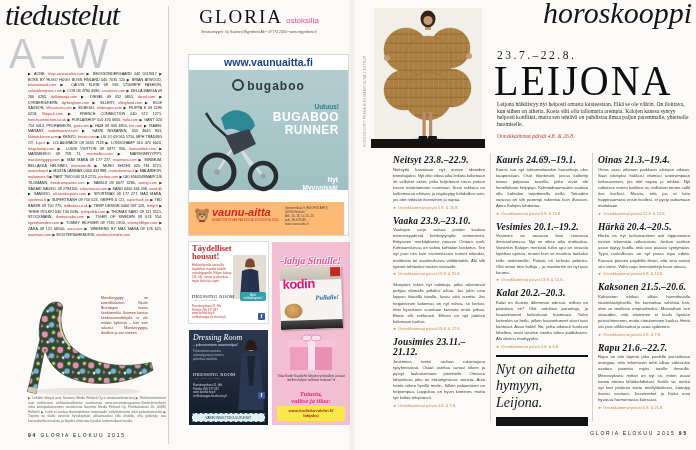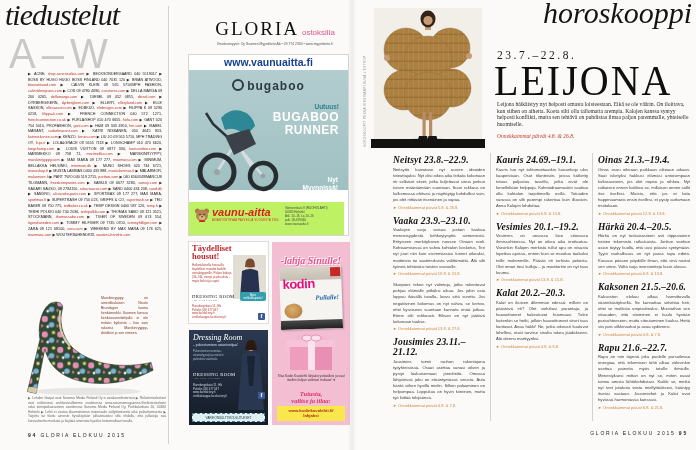--- a/index.html
+++ b/index.html
@@ -15,35 +15,35 @@
   .t-range{position:absolute;left:9px;top:30px;font-size:40px;color:#c8c8c8;letter-spacing:6px;transform:scaleY(1.05);transform-origin:left top;}
   .directory{position:absolute;left:28px;top:72px;width:134px;font-size:3.7px;line-height:1.55;text-align:justify;color:#1c1c1c;}
   .dir-r{color:#b5342a;}
   .shoe-svg{position:absolute;left:10px;top:298px;width:145px;height:100px;}
   .shoe-caption{position:absolute;left:101px;top:296px;width:47px;font-size:3.5px;line-height:1.45;color:#7c3526;text-align:justify;}
   .legal{position:absolute;left:28px;top:396px;width:138px;font-size:3.3px;line-height:1.4;color:#666;text-align:justify;}
   .footer-left{position:absolute;left:28px;top:432px;font-size:5px;letter-spacing:1.8px;color:#222;}
   .pageno{font-weight:700;}
 
   
-  .gl-header{position:absolute;left:170px;top:18px;width:178px;text-align:center;padding-left:16px;}
+  .gl-header{position:absolute;left:170px;top:6px;width:178px;text-align:center;}
   .gl-brand{font-family:"Liberation Serif",serif;font-size:19px;letter-spacing:2px;color:#101010;}
   .gl-suffix{color:#e0558b;font-size:8px;margin-left:3px;}
   .gl-contact{font-size:3.4px;color:#555;margin-top:2px;}
 
   .ad-vaunu{position:absolute;left:189px;top:55px;width:159px;height:180px;background:#fff;box-shadow:0 0 0 1px #d8d6d2;}
   .va-url{height:15px;line-height:15px;text-align:center;color:#17418e;font-weight:700;font-size:10.5px;}
   .va-body{position:absolute;left:0;right:0;top:15px;height:120px;background:linear-gradient(#b3cdcf,#9fc0c2);}
   .va-logo{position:absolute;top:9px;width:100%;text-align:center;color:#2f3a42;font-size:12px;letter-spacing:1px;font-weight:600;}
   .va-logo .ring{display:inline-block;width:8px;height:8px;border:2px solid #2f3a42;border-radius:50%;vertical-align:-1px;margin-right:3px;}
   .va-new{position:absolute;right:9px;top:33px;color:#2e7f8f;font-size:6.5px;font-weight:700;}
   .va-product{position:absolute;right:9px;top:41px;text-align:right;color:#fff;font-size:12px;font-weight:700;line-height:1.08;letter-spacing:.5px;}
   .va-stroller{position:absolute;left:2px;top:28px;width:100px;height:100px;}
   .va-now{position:absolute;right:10px;top:106px;text-align:right;color:#fff;font-weight:700;font-size:6.5px;line-height:1.25;}
-  .va-footer{position:absolute;left:0;right:4px;top:147px;height:33px;background:#bef264;}
+  .va-footer{position:absolute;left:0;right:4px;top:147px;height:33px;background:#fdba74;}
   .va-store-wrap{position:absolute;left:5px;top:4px;}
   .va-teddy{position:absolute;left:0;top:1px;}
   .va-store{margin-left:18px;color:#d6231f;font-size:11px;font-weight:700;font-style:italic;}
   .va-tagline{margin-left:18px;font-size:2.6px;color:#d6231f;letter-spacing:.3px;margin-top:1px;}
   .va-addr{position:absolute;right:5px;top:4px;width:54px;font-size:3px;line-height:1.35;color:#444;}
 
   .ad-housut{position:absolute;left:189px;top:242px;width:79px;height:81px;background:#fff;box-shadow:0 0 0 1px #ddd;}
   .ho-title{position:absolute;left:3px;top:2px;font-family:"Liberation Serif",serif;font-weight:700;font-size:8.5px;line-height:.95;color:#c1272d;}
   .ho-photo{position:absolute;right:2px;top:13px;width:33px;height:44px;}
   .ho-copy{position:absolute;left:3px;top:21px;width:40px;font-size:3px;line-height:1.35;color:#b03a30;}
@@ -346,20 +346,24 @@
     <div class="entry">
       <h4>Vesimies 20.1.–19.2.</h4>
       <p>Vesimies on ansassa liian sitovassa ihmissuhteessa. Nyt on oikea aika irrottautua. Varsinkin Kalojen merkistä tullut apu on viisasta lopettaa ajoissa, ennen kuin se muuttuu taakaksi teille molemmille. Päästä irti turhista peloista. Olet oman tiesi kulkija – ja moottoritie on nyt taas kuuma.</p>
       <div class="lucky">► Onnekkaimmat päivät 13.8. &amp; 15.8.</div>
     </div>
     <div class="entry">
       <h4>Kalat 20.2.–20.3.</h4>
       <p>Kalat on ikuisen dilemman edessä: milloin on päästävä irti? Olet sielultasi parantaja, ja haavoittuneet hakeutuvat huomaasi. Tulee kuitenkin se hetki, jolloin haavoittuneet siivet taas kantavat. Avaa häkki! Ne, jotka oikeasti kuuluvat lähellesi, eivät tarvitse sinulta tukea jäädäkseen. Älä alennu marttyyriksi.</p>
       <div class="lucky">► Onnekkaimmat päivät 4.8. &amp; 6.8.</div>
     </div>
+    <div class="pullquote">
+      <div class="pq-text">Nyt on aihetta hymyyn, Leijona.</div>
+      <div class="pq-bar"></div>
+    </div>
   </div>
 
   <div class="hcol" id="hcol3">
     <div class="entry">
       <h4>Oinas 21.3.–19.4.</h4>
       <p>Oinas osuu oikeaan paikkaan oikeaan aikaan. Saat isketyksi hakkusi elämäsi antoisimpaan kultasuoneen, jos olet nopea ja rohkea. Nyt ratkaisee ennen kaikkea se, millaisen onnen sallit itse itsellesi. Muista, että jos et laita happinaamaria ensin itsellesi, et pysty auttamaan muitakaan.</p>
       <div class="lucky">► Onnekkaimmat päivät 12.8. &amp; 13.8.</div>
     </div>
     <div class="entry">
       <h4>Härkä 20.4.–20.5.</h4>

